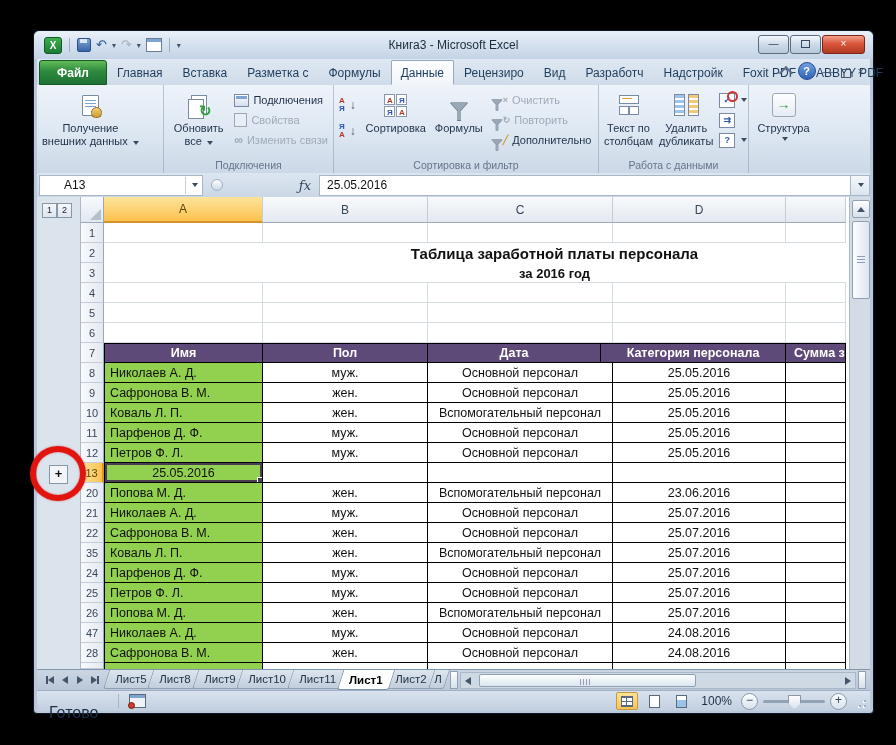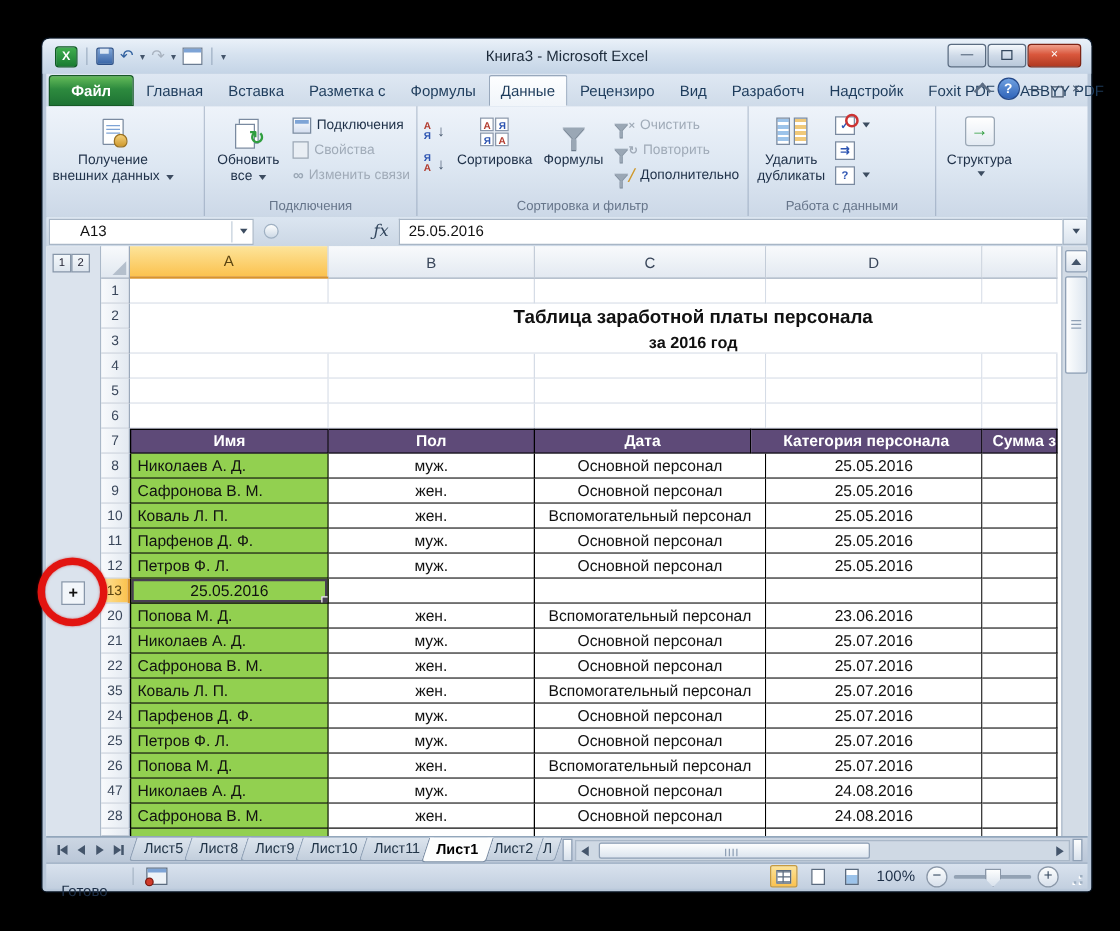--- a/index.html
+++ b/index.html
@@ -173,21 +173,21 @@
   .tabsplit{width:6px;height:16px;margin:1px 2px 0 8px;background:linear-gradient(#fdfefe,#d8e1ec);border:1px solid #8fa0b5;}
   .hscroll{flex:1;height:15px;margin-top:2px;position:relative;background:#cfd9e4;border:1px solid #aab8c8;display:flex;align-items:center;}
   .hthumb{position:absolute;left:18px;width:215px;top:1px;bottom:1px;border:1px solid #8fa0b5;border-radius:2px;
     background:linear-gradient(#fdfefe,#dce5ef);}
   .hthumb:after{content:"";position:absolute;top:4px;left:100px;width:1px;height:6px;background:#8fa0b5;
     box-shadow:3px 0 0 #8fa0b5,6px 0 0 #8fa0b5,9px 0 0 #8fa0b5;}
   .harrow{width:14px;height:100%;display:flex;align-items:center;justify-content:center;flex:none;}
   .harrow.right{margin-left:auto;}
   
   .statusbar{top:659px;height:20px;background:linear-gradient(#d9e2ee,#c2cfdf);display:flex;align-items:center;border-top:1px solid #9fb0c4;}
-  .smode{font-size:12px;color:#1e3048;padding:0 14px 0 12px;margin-top:23px;}
+  .smode{font-size:16px;color:#1e3048;padding:0 14px 0 12px;margin-top:23px;}
   .macro{width:15px;height:12px;border:1px solid #5a6a7e;background:#eef3f8;position:relative;margin-left:4px;}
   .macro:before{content:"";position:absolute;left:0;top:0;right:0;height:3px;background:#7ea4d6;}
   .macro:after{content:"";position:absolute;left:-2px;bottom:-2px;width:5px;height:5px;border-radius:50%;background:#d03a2a;border:1px solid #7c1a10;}
   .ssep{width:1px;height:14px;background:#a8b6c6;margin:0 6px;}
   .sright{margin-left:auto;display:flex;align-items:center;gap:5px;padding-right:4px;}
   .viewb{width:20px;height:16px;border:1px solid transparent;border-radius:2px;display:flex;align-items:center;justify-content:center;}
   .viewb.on{background:linear-gradient(#fde49a,#fbc24f);border-color:#c69a3f;}
   .vgrid{width:10px;height:9px;background:
      linear-gradient(#5a6a7e,#5a6a7e) 0 0/10px 1px no-repeat,
      linear-gradient(#5a6a7e,#5a6a7e) 0 4px/10px 1px no-repeat,
@@ -355,20 +355,34 @@
               <span class="badge" style="color:#cf9a2f;">╱</span>
             <span>Дополнительно</span>
           </div>
         </div>
       </div>
       <div class="rg-caption">Сортировка и фильтр</div>
     </div>
 
     <div class="rgroup g4">
       <div class="rg-content">
+        <div class="bigbtn" style="width:54px;">
+          <span class="bicon">
+              <span class="ttc-ic">
+            <span class="r1">
+                  <i></i>
+                </span>
+                <span class="ar">↓</span>
+                <span class="r2"></span>
+                <span class="r3"></span>
+          </span>
+            </span>
+          <span>Текст по</span>
+          <span>столбцам</span>
+        </div>
         <div class="bigbtn" style="width:58px;">
           <span class="bicon">
               <span class="dup-ic">
             <span class="stack"></span>
                 <span class="stack am"></span>
           </span>
             </span>
           <span>Удалить</span>
           <span>дубликаты</span>
         </div>

